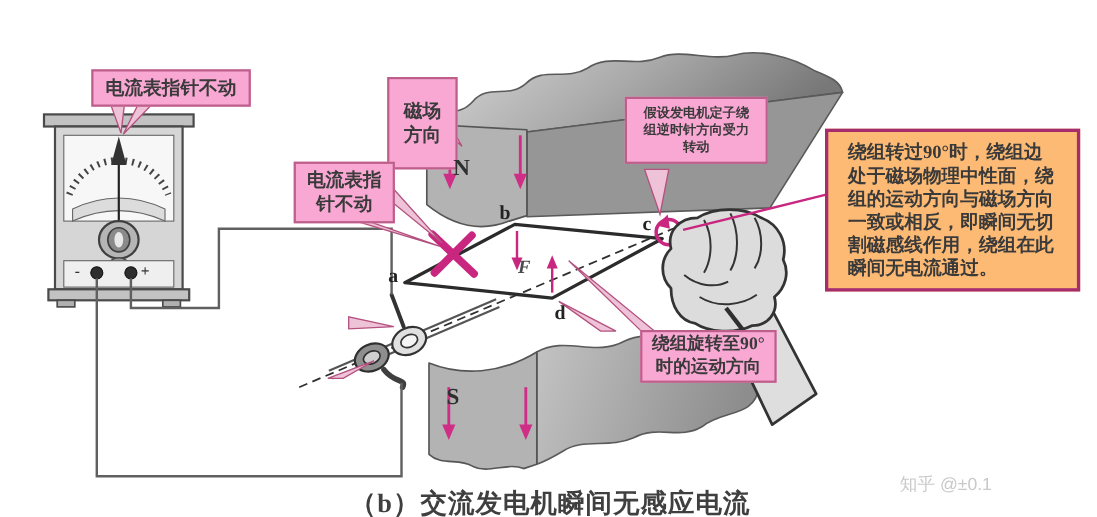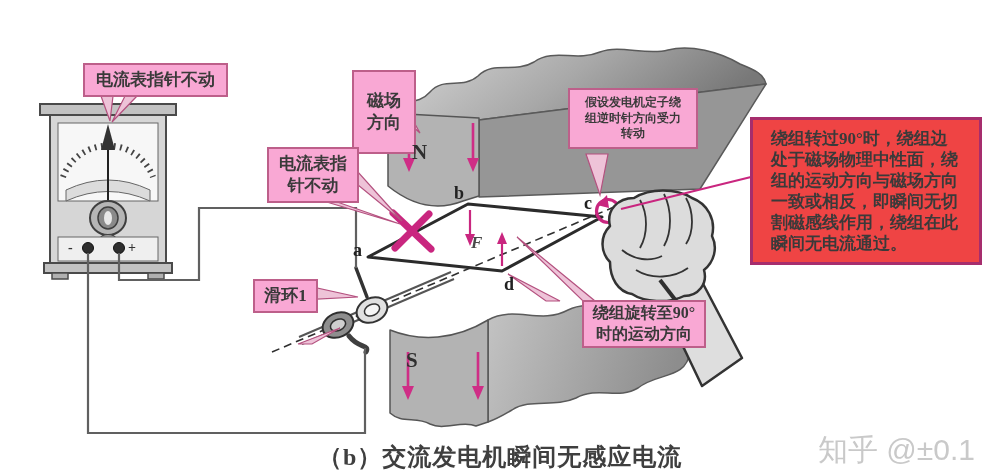--- a/index.html
+++ b/index.html
@@ -2,31 +2,31 @@
 <html><head>
 <meta charset="utf-8">
 <style>
   html,body{margin:0;padding:0;background:#ffffff;}
   .stage{position:relative;width:997px;height:470px;background:#ffffff;overflow:hidden;
          font-family:"Liberation Serif","DejaVu Serif",serif;}
   .stage svg{position:absolute;left:0;top:0;}
   .callout{position:absolute;border:2px solid #bd5f8a;background:#f9a8d4;color:#3a3a3a;
            font-weight:bold;font-size:17px;line-height:1.3;text-align:center;
            font-family:"Liberation Serif","DejaVu Serif",serif;}
-  .note{position:absolute;border:3px solid #a62d6d;background:#ef4444;color:#3a3a3a;
+  .note{position:absolute;border:3px solid #a62d6d;background:#fdba74;color:#3a3a3a;
         font-weight:bold;font-size:17px;line-height:21px;text-align:left;
         font-family:"Liberation Serif","DejaVu Serif",serif;}
   .pt{position:absolute;font-weight:bold;font-size:18px;color:#222;
       font-family:"Liberation Serif","DejaVu Serif",serif;}
   .pole{position:absolute;font-weight:bold;font-size:21px;color:#2f2f2f;}
   .force{position:absolute;font-style:italic;font-size:17px;font-weight:bold;color:#4a4a4a;}
   .term{position:absolute;font-size:14px;font-weight:bold;color:#333;}
   .caption{position:absolute;left:318px;top:441px;font-weight:bold;font-size:24px;
            letter-spacing:1px;color:#3f3f3f;}
-  .watermark{position:absolute;left:818px;top:430px;font-size:30px;color:#c9c9c9;
+  .watermark{position:absolute;left:818px;top:430px;font-size:16px;color:#c9c9c9;
              font-family:"Liberation Sans","DejaVu Sans",sans-serif;}
 </style>
 </head>
 <body>
 
 <div class="stage">
 
 <svg width="997" height="470" viewBox="0 0 997 470">
   <defs>
     <linearGradient id="gN" x1="0" y1="0" x2="1" y2="0.25">
@@ -161,21 +161,20 @@
 </svg>
 
 <div class="callout" style="left:83px;top:63px;width:121px;padding:4px 10px;">电流表指针不动</div>
 
 <div class="callout" style="left:352px;top:70px;width:36px;padding:18px 12px;">磁场方向</div>
 
 <div class="callout" style="left:267px;top:147px;width:70px;padding:4px 9px;">电流表指针不动</div>
 
 <div class="callout" style="left:568px;top:88px;width:98px;padding:5px 14px;font-size:12px;">假设发电机定子绕组逆时针方向受力转动</div>
 
-<div class="callout" style="left:253px;top:279px;width:45px;padding:4px 8px;">滑环1</div>
 
 
 <div class="callout" style="left:538px;top:300px;width:108px;padding:1px 6px;font-size:16px;margin-left:44px;">绕组旋转至90°时的运动方向</div>
 
 <div class="note" style="left:750px;top:117px;width:190px;padding:8px 18px;">绕组转过90°时，绕组边处于磁场物理中性面，绕组的运动方向与磁场方向一致或相反，即瞬间无切割磁感线作用，绕组在此瞬间无电流通过。</div>
 
 <div class="pt" style="left:353px;top:240px;">a</div>
 <div class="pt" style="left:454px;top:183px;">b</div>
 <div class="pt" style="left:584px;top:193px;">c</div>
 <div class="pt" style="left:504px;top:274px;">d</div>

